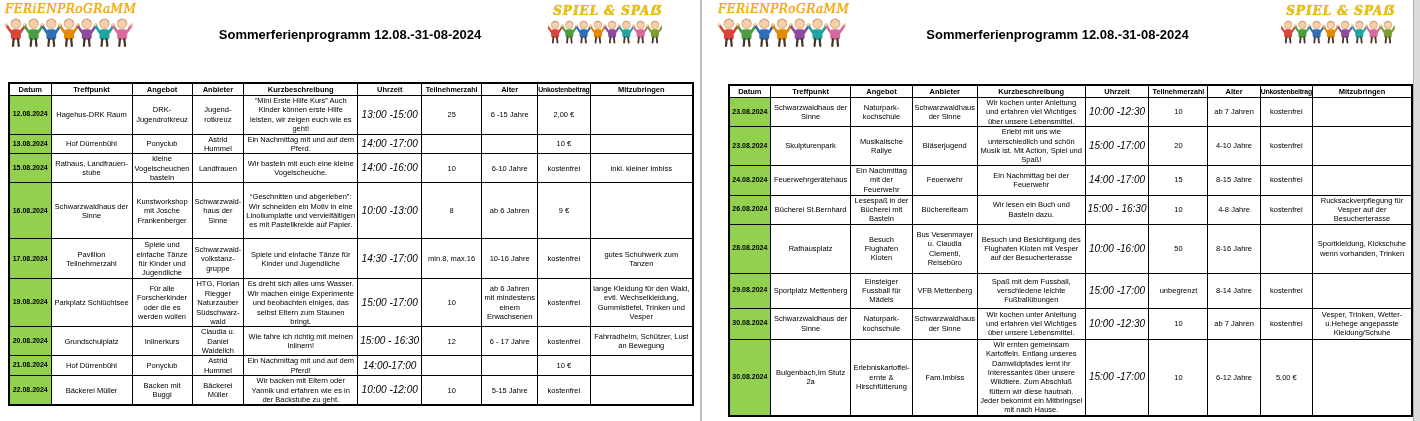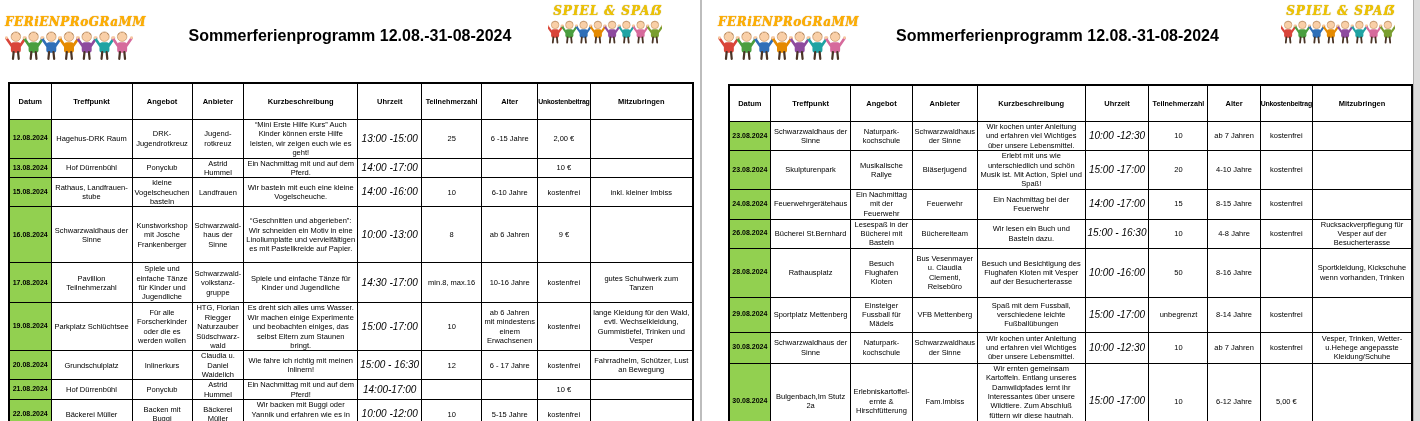--- a/index.html
+++ b/index.html
@@ -12,42 +12,41 @@
   }
   .page{position:absolute;top:0;height:421px;background:#fff;}
   #page1{left:0;width:700px;}
   #page2{left:702px;width:711px;}
   .page-gap{position:absolute;top:0;left:700px;width:2px;height:421px;background:#bdbdbd;}
   .edge-strip{position:absolute;top:0;left:1413px;width:7px;height:421px;background:#dcdcdc;border-left:1px solid #adadad;}
 
   .logo-left{position:absolute;left:5px;top:2px;width:140px;}
   #page2 .logo-left{left:16px;}
   .logo-left .logo-text{
-    font-family:"DejaVu Serif", serif;font-style:italic;font-weight:bold;
+    font-family:"DejaVu Serif", serif;font-style:italic;font-weight:normal;
     font-size:12px;color:var(--logo-orange);letter-spacing:.5px;white-space:nowrap;
     text-shadow:0 0 1px #c77f00;
-    margin-top:13px;
   }
   .logo-right{position:absolute;right:32px;top:4px;width:120px;text-align:center;}
   #page2 .logo-right{right:12px;}
   .logo-right .logo-text{
     font-family:"DejaVu Serif", serif;font-style:italic;font-weight:bold;
     font-size:12px;color:var(--logo-yellow);letter-spacing:1px;white-space:nowrap;
     text-shadow:0 0 1px #a98500;
   }
   .page-title{position:absolute;top:27px;left:0;right:0;text-align:center;
-    font-size:16px;font-weight:bold;}
+    font-size:13px;font-weight:bold;}
 
   table.program{position:absolute;top:82px;border-collapse:collapse;table-layout:fixed;
     background:#fff;border:2px solid #000;}
   #page1 table.program{left:8px;}
   #page2 table.program{left:26px;top:84px;}
   .program th,.program td{border:1px solid #000;}
   .program th{
-    font-size:7.5px;font-weight:bold;padding:13px 0;white-space:nowrap;overflow:hidden;
+    font-size:7.5px;font-weight:bold;padding:1px 0;white-space:nowrap;overflow:hidden;
     height:12px;border-bottom:1.5px solid #000;
   }
   .program th:nth-child(7){font-size:7.2px;text-align:center;}
   .program th:nth-child(9){font-size:6.9px;letter-spacing:-.2px;}
   .program td{
     font-size:7.5px;line-height:1.25;text-align:center;vertical-align:middle;
     padding:0 2px;overflow-wrap:break-word;word-wrap:break-word;overflow:hidden;
   }
   .program td.datum{background:var(--green);font-weight:bold;font-size:7px;
     white-space:nowrap;padding:0;}
@@ -330,21 +329,21 @@
             <td class="teilnehmerzahl"></td>
             <td class="alter"></td>
             <td class="unkostenbeitrag">10 €</td>
             <td class="mitzubringen"></td>
           </tr>
           <tr style="height: 28px;">
             <td class="datum">22.08.2024</td>
             <td class="treffpunkt">Bäckerei Müller</td>
             <td class="angebot">Backen mit Buggi</td>
             <td class="anbieter">Bäckerei Müller</td>
-            <td class="kurzbeschreibung">Wir backen mit Buggi oder Yannik und erfahren wie es in der Backstube zu geht.</td>
+            <td class="kurzbeschreibung">Wir backen mit Eltern oder Yannik und erfahren wie es in der Backstube zu geht.</td>
             <td class="uhrzeit">10:00 -12:00</td>
             <td class="teilnehmerzahl">10</td>
             <td class="alter">5-15 Jahre</td>
             <td class="unkostenbeitrag">kostenfrei</td>
             <td class="mitzubringen"></td>
           </tr>
         </tbody>
       </table>
   </section>
 

